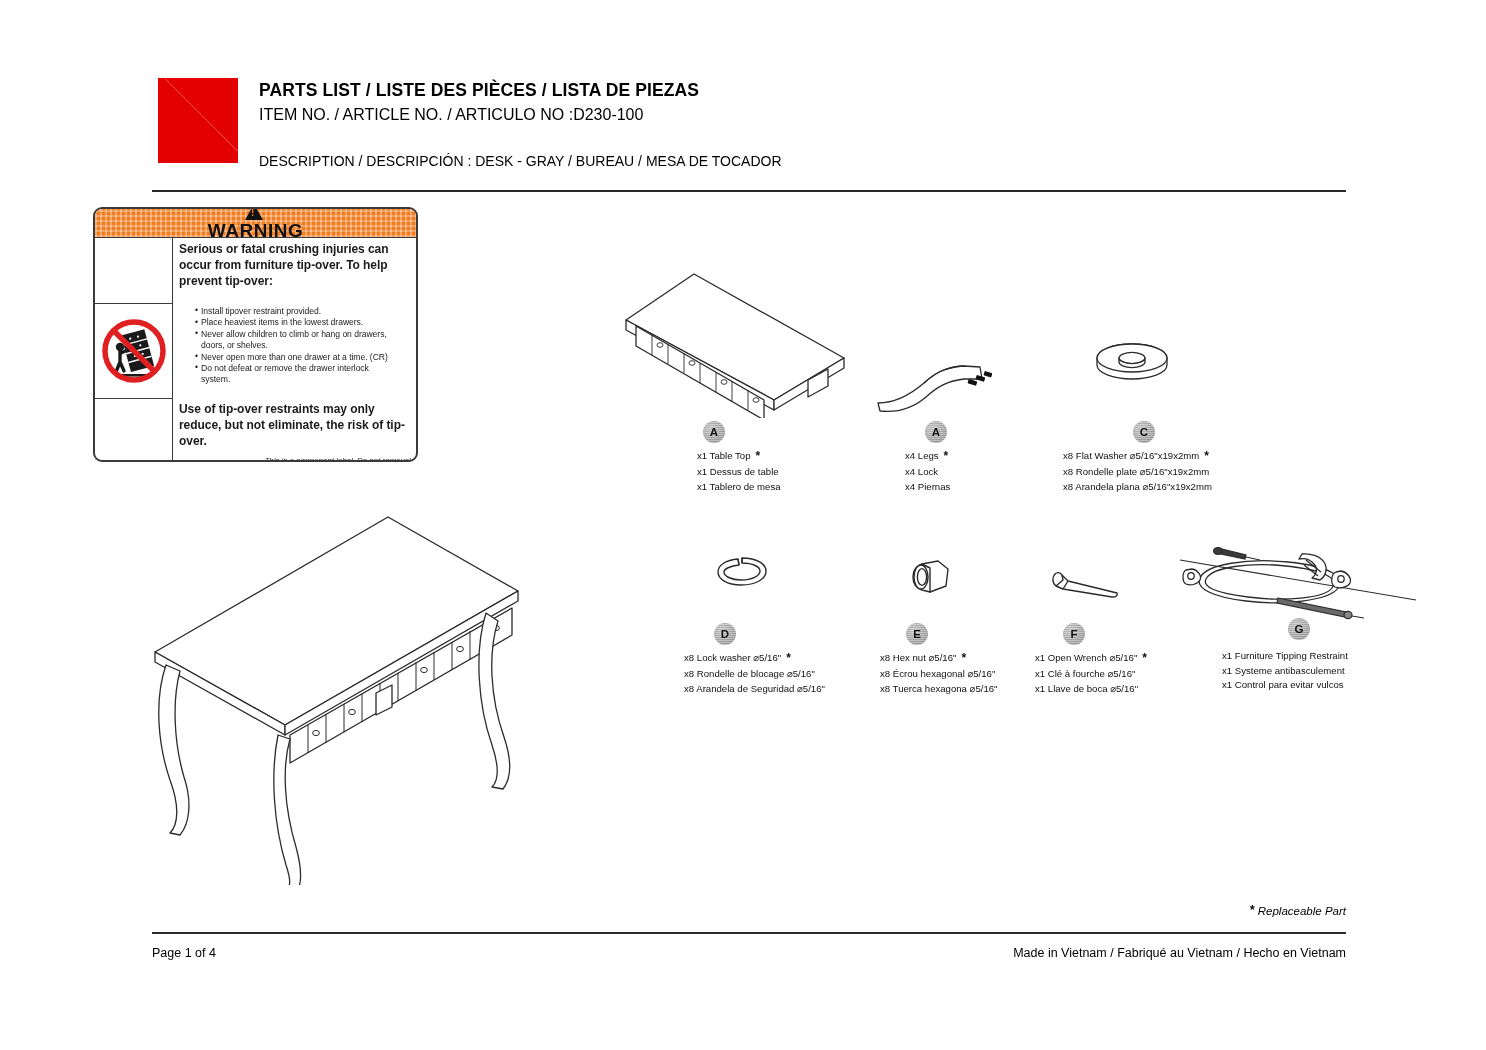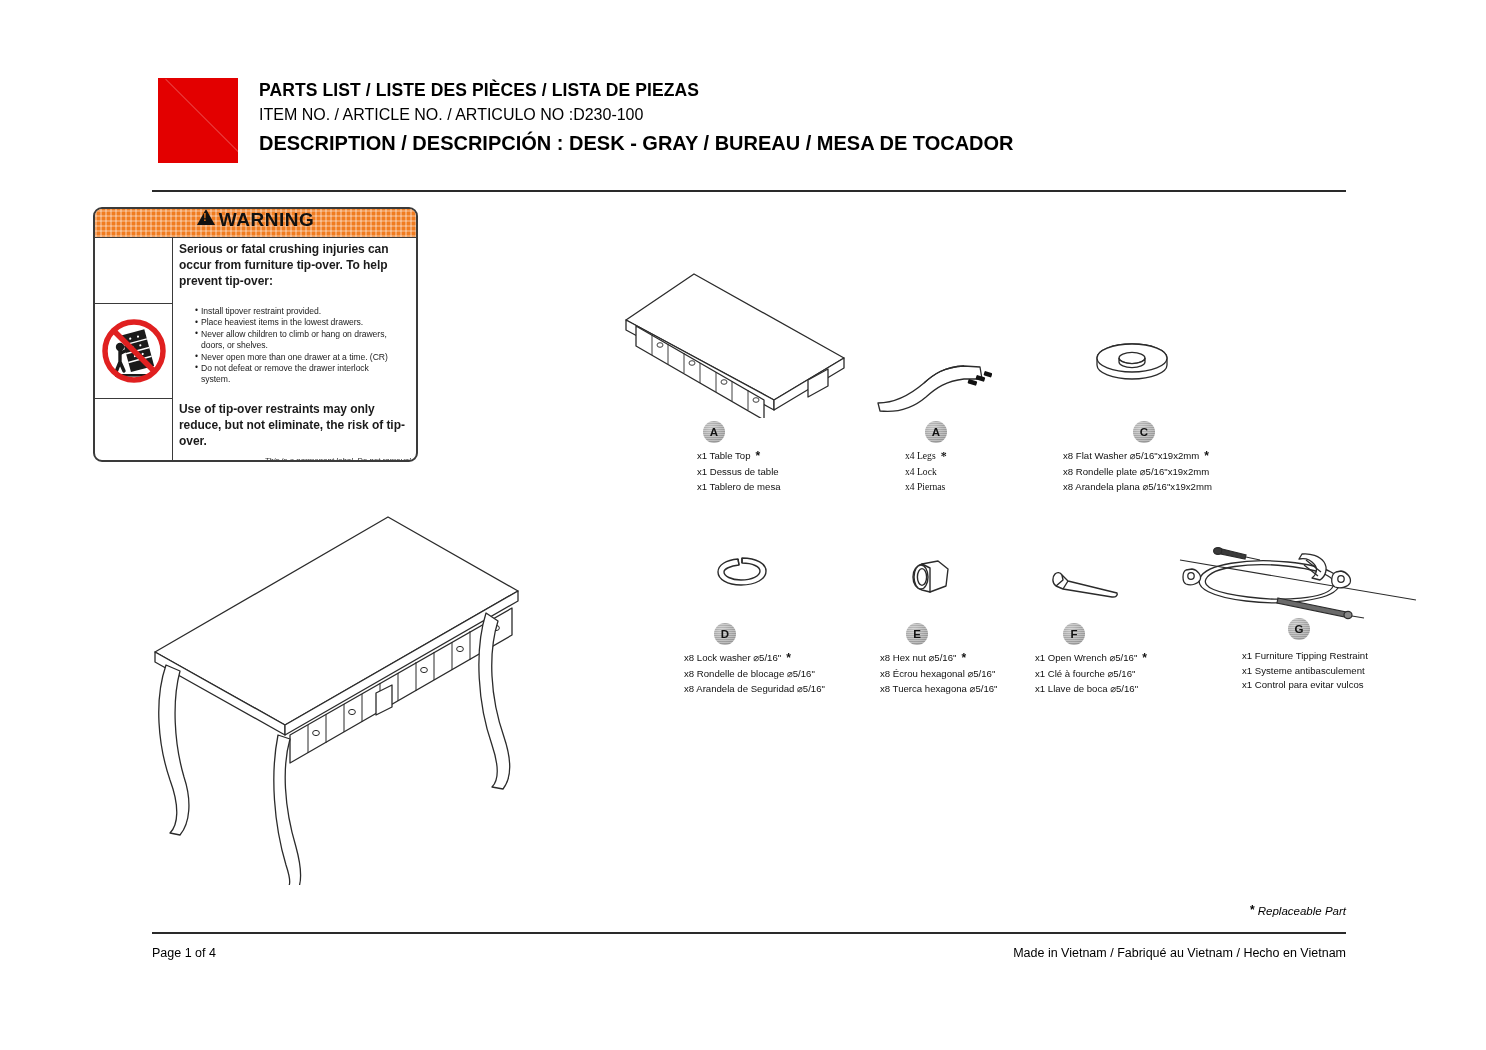--- a/index.html
+++ b/index.html
@@ -53,24 +53,24 @@
     white-space: nowrap;
   }
   .title-item {
     font-size: 16px;
     font-weight: normal;
     line-height: 1.45;
     margin-top: 1px;
     white-space: nowrap;
   }
   .title-desc {
-    font-size: 20px;
-    font-weight: bold;
+    font-size: 14px;
+    font-weight: normal;
     line-height: 1.45;
-    margin-top: 3px;
+    margin-top: 25px;
     white-space: nowrap;
   }
 
   .rule {
     position: absolute;
     background: #2a2a2a;
     height: 2px;
   }
   .rule-top { left: 152px; top: 190px; width: 1194px; }
   .rule-bottom { left: 152px; top: 932px; width: 1194px; }
@@ -88,23 +88,24 @@
   }
   .warn-banner {
     position: relative;
     height: 28px;
     background:
       repeating-linear-gradient(90deg, rgba(255,255,255,0.32) 0 2px, rgba(255,255,255,0) 2px 5px),
       repeating-linear-gradient(0deg, rgba(255,255,255,0.28) 0 2px, rgba(255,255,255,0) 2px 5px),
       #F07C20;
     border-bottom: 1.5px solid #3a3a3a;
     display: flex;
-    align-items: flex-start;
+    align-items: center;
     justify-content: center;
     border-radius: 6px 6px 0 0;
+    flex-direction: column;
   }
   .warn-banner .tri {
     width: 0; height: 0;
     border-left: 9px solid transparent;
     border-right: 9px solid transparent;
     border-bottom: 16px solid #111;
     position: relative;
     margin-right: 4px;
   }
   .warn-banner .tri::after {
@@ -388,21 +389,21 @@
         <path d="M52,28 C62,19 72,12 92,11" fill="none"></path>
       </g>
       <g fill="#111">
         <rect x="96" y="25" width="9" height="4.5" rx="1" transform="rotate(18 100 27)"></rect>
         <rect x="104" y="21" width="9" height="4.5" rx="1" transform="rotate(18 108 23)"></rect>
         <rect x="112" y="17" width="8" height="4.5" rx="1" transform="rotate(18 116 19)"></rect>
       </g>
     </svg>
   </div>
   <div class="badge" style="left:925px; top:421px;">A</div>
-  <div class="plabel" style="left:905px; top:447px;font-family:Liberation Serif, serif;">
+  <div class="plabel" style="left:905px; top:447px;">
     <div><span>x4 Legs</span><span class="star">*</span></div>
     <div>x4 Lock</div>
     <div>x4 Piernas</div>
   </div>
 
   <div class="part-art" style="left:1092px; top:338px;">
     <svg width="80" height="56" viewBox="0 0 80 56">
       <g fill="#ffffff" stroke="#2b2b2b" stroke-width="1.3">
         <path d="M5,20 A35,14 0 0 1 75,20 L75,27 A35,14 0 0 1 5,27 Z"></path>
         <ellipse cx="40" cy="20" rx="35" ry="14"></ellipse>
@@ -494,21 +495,21 @@
       </g>
 
       <g stroke="#2b2b2b" stroke-width="1.2" fill="#6a6a6a">
         <path d="M100,60 L168,74 L167,79 L99,65 Z"></path>
         <ellipse cx="170" cy="77" rx="4" ry="3.6" fill="#888"></ellipse>
         <line x1="174" y1="78" x2="186" y2="80" stroke-width="1.1" fill="none"></line>
       </g>
     </svg>
   </div>
   <div class="badge" style="left:1288px; top:618px;">G</div>
-  <div class="plabel" style="left:1222px; top:649px;margin-left:20px;">
+  <div class="plabel" style="left:1222px; top:649px;">
     <div>x1 Furniture Tipping Restraint</div>
     <div>x1 Systeme antibasculement</div>
     <div>x1 Control para evitar vulcos</div>
   </div>
 
   <div class="replaceable">
     <span class="star">*</span><span>Replaceable Part</span>
   </div>
 
   <div class="rule rule-bottom"></div>

